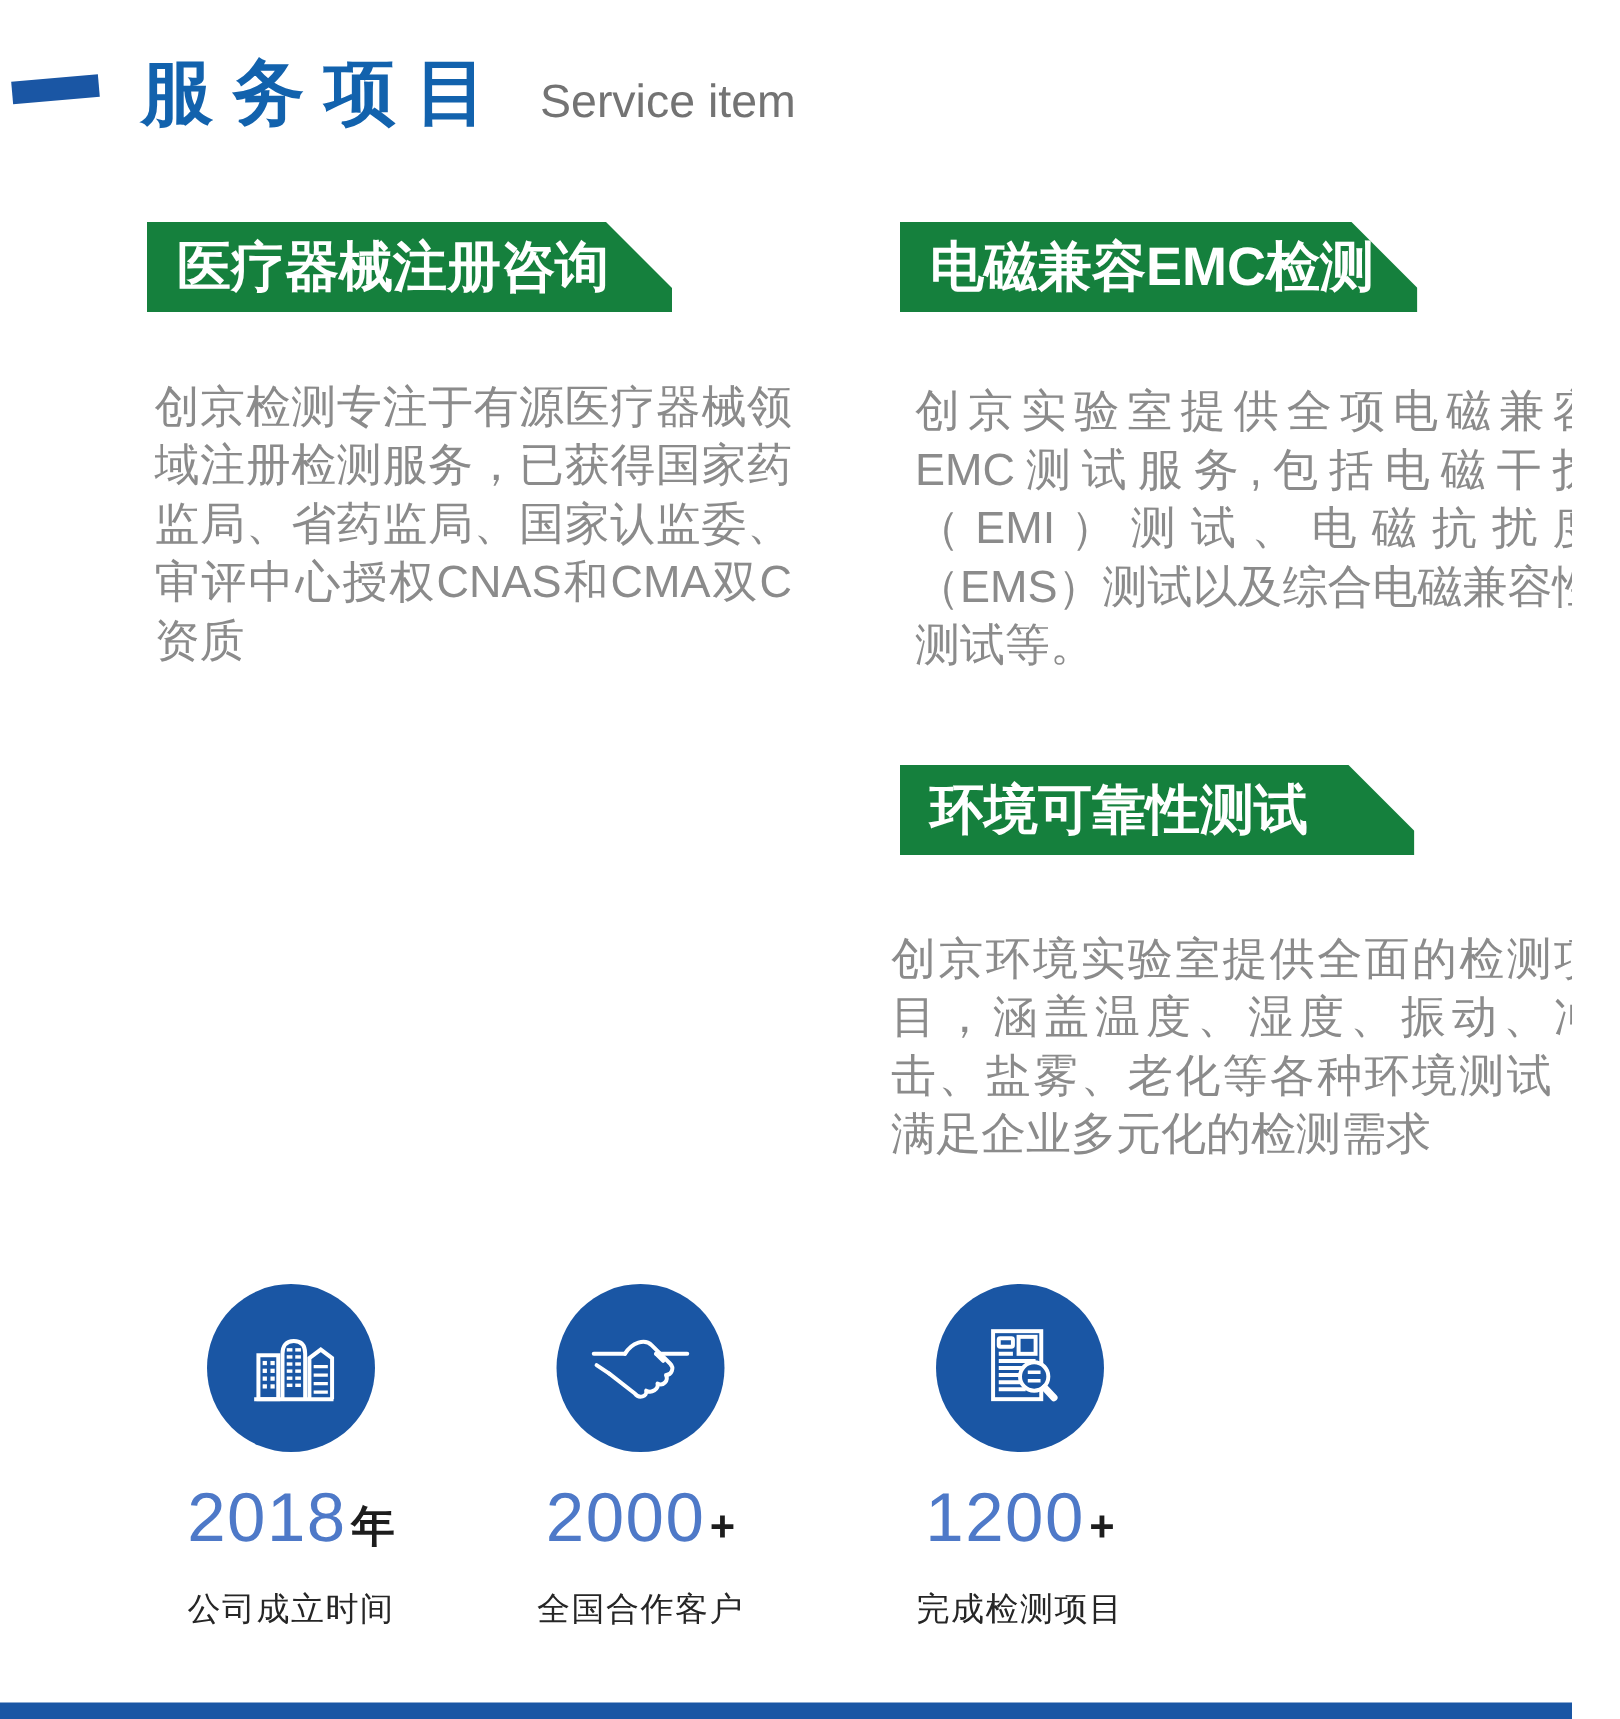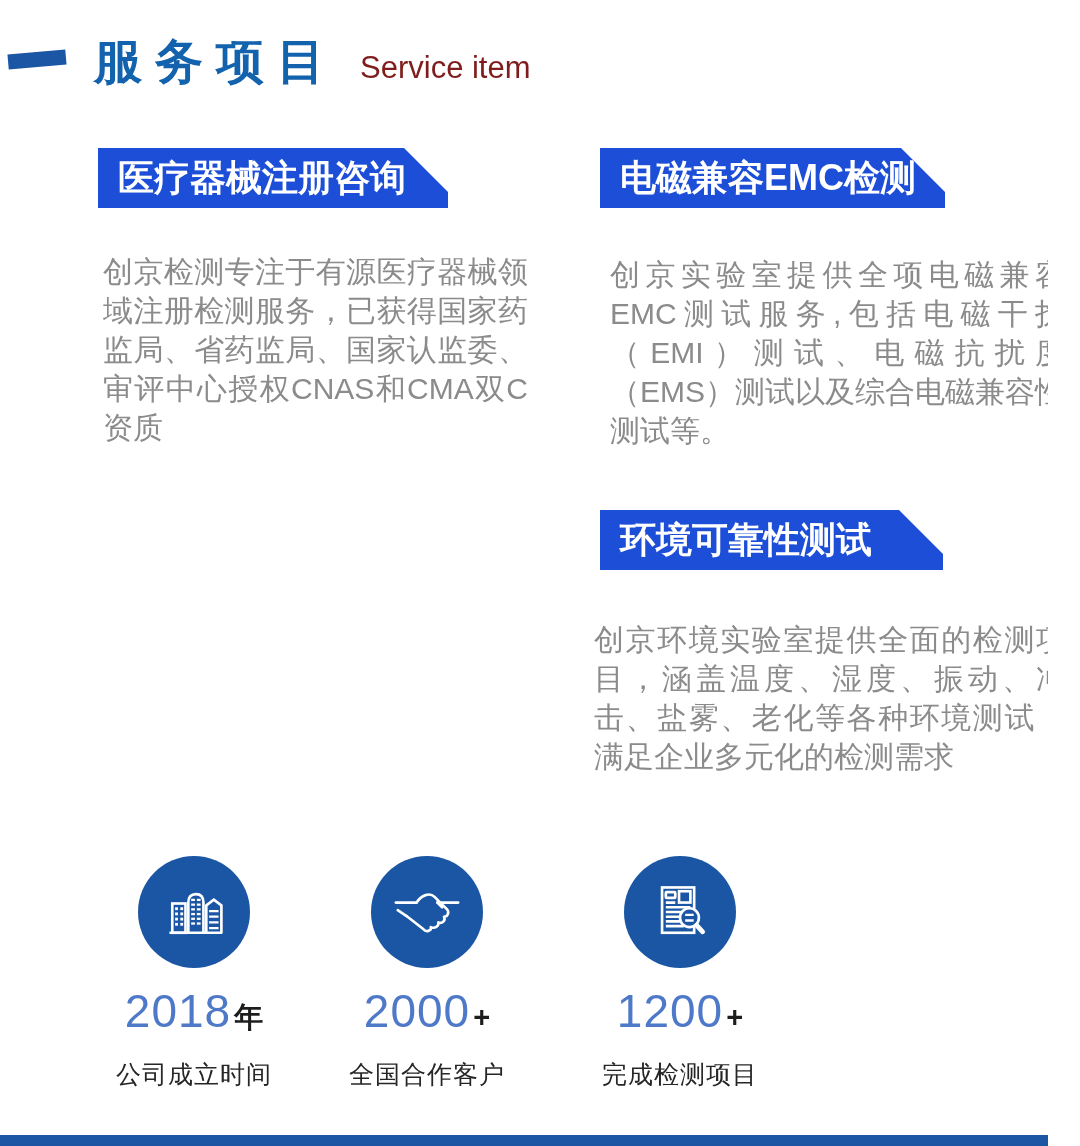--- a/index.html
+++ b/index.html
@@ -26,29 +26,29 @@
     font-size: 48px;
     font-weight: bold;
     color: #1262ad;
     letter-spacing: 13px;
     white-space: nowrap;
   }
   .page-subtitle {
     position: absolute;
     left: 360px; top: 50px;
     font-size: 31px;
-    color: #7f1d1d;
+    color: #737373;
     white-space: nowrap;
   }
 
   
   .banner {
     position: absolute;
     height: 60px;
-    background: #1d4ed8;
+    background: #15803d;
     color: #ffffff;
     font-size: 36px;
     font-weight: 600;
     line-height: 60px;
     padding-left: 20px;
     box-sizing: border-box;
     clip-path: polygon(0 0, calc(100% - 44px) 0, 100% 44px, 100% 100%, 0 100%);
     white-space: nowrap;
   }
   .banner-1 { left: 98px;  top: 148px; width: 350px; }
@@ -101,21 +101,21 @@
     letter-spacing: 1px;
   }
   .stat-suffix {
     font-size: 29px;
     font-weight: 600;
     color: #1d1d1d;
     margin-left: 3px;
   }
   .stat-label {
     margin-top: 20px;
-    font-size: 25px;
+    font-size: 22px;
     color: #262626;
     letter-spacing: 1px;
   }
 
   .bottom-bar {
     position: absolute;
     left: 0; right: 0; bottom: 0;
     height: 11px;
     background: #1a56a4;
   }

